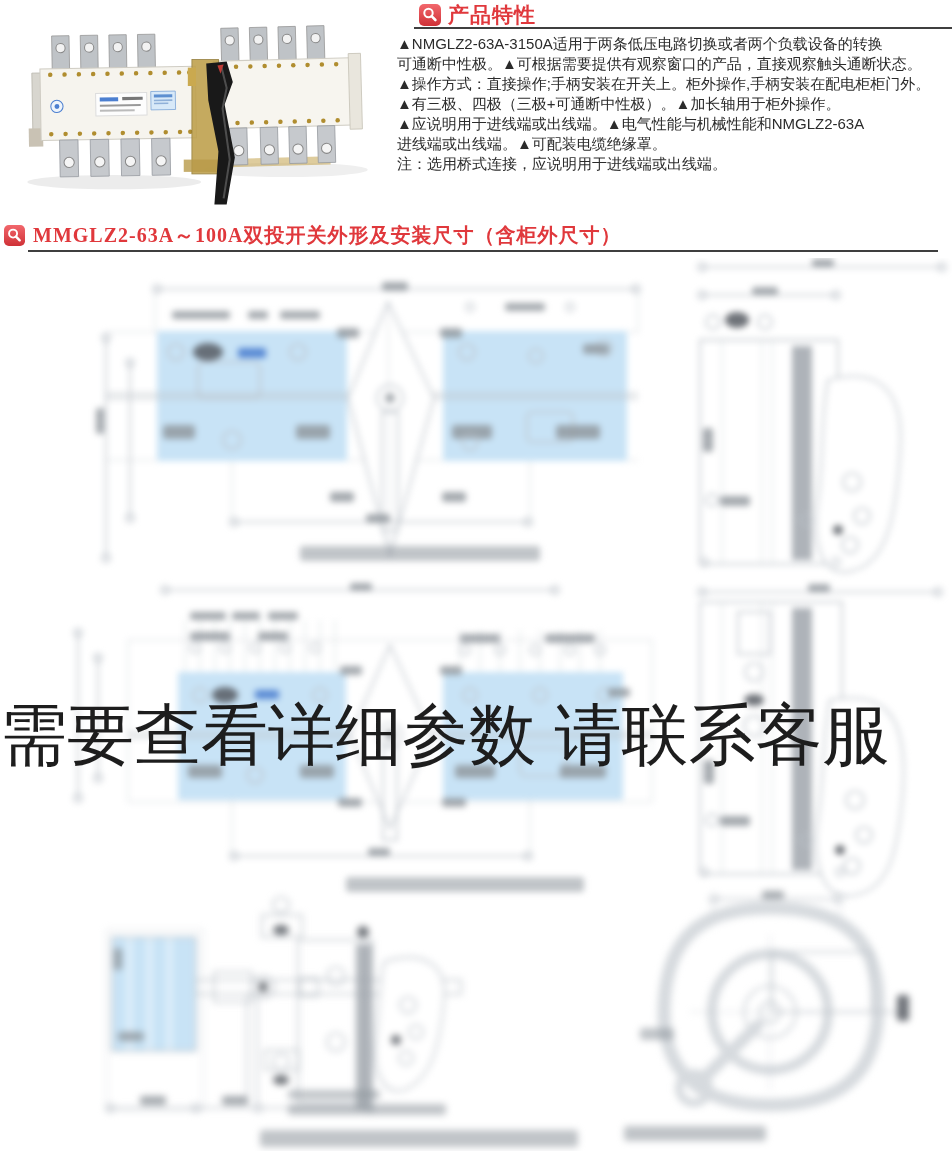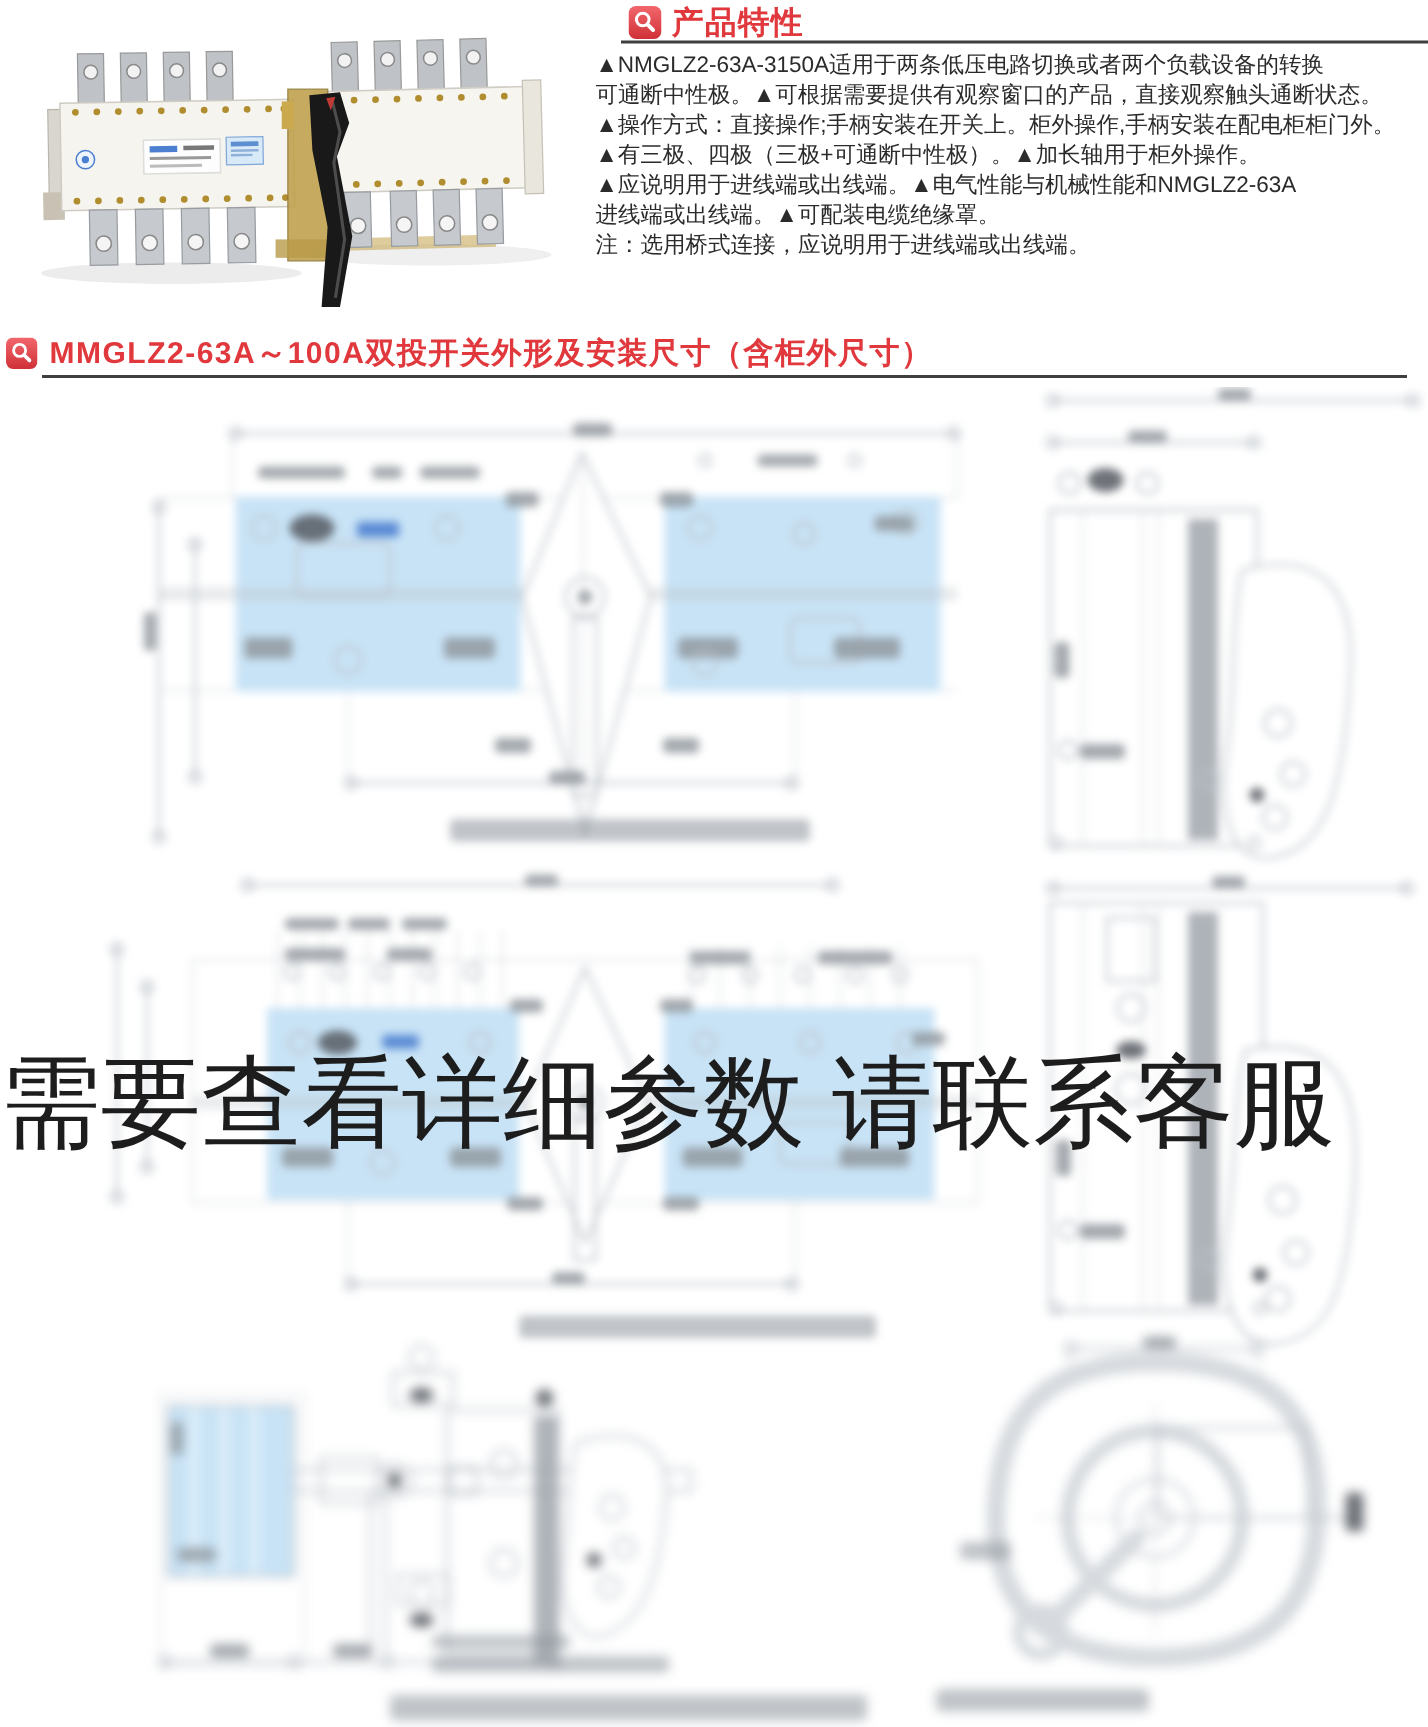--- a/index.html
+++ b/index.html
@@ -18,21 +18,21 @@
   .d1{left:414px;top:27px;width:538px;}
   .d2{left:28px;top:250px;width:910px;}
 
   
   .feature-text{position:absolute;left:397px;top:34px;width:545px;color:var(--text,#2b2b2b);
     font-size:15px;line-height:20px;}
   .feature-line{white-space:nowrap;}
 
   
   .sec-header{position:absolute;left:4px;top:222px;height:26px;display:flex;align-items:center;gap:8px;}
-  .sec-title{color:var(--accent,#de383e);font-size:20px;font-weight:bold;letter-spacing:1px;white-space:nowrap;}
+  .sec-title{color:var(--accent,#de383e);font-size:20px;font-weight:bold;letter-spacing:1px;white-space:nowrap;font-family:Liberation Serif, serif;}
 
   
   .diagrams{position:absolute;left:0;top:258px;width:952px;height:893px;}
   .dl{stroke:var(--dline,#bcc2c9);fill:none;stroke-width:1.6;}
   .dlt{stroke:var(--dline,#bcc2c9);fill:none;stroke-width:1;opacity:.6;}
   .band{stroke:var(--dline,#bcc2c9);stroke-width:9;opacity:.35;fill:none;}
   .hlr{fill:var(--hl,#c8e3f6);}
   .stripe{fill:#ddeefa;}
   .blob{fill:var(--dblob,#8d939a);opacity:.8;}
   .dark{fill:#565b61;opacity:.85;}

